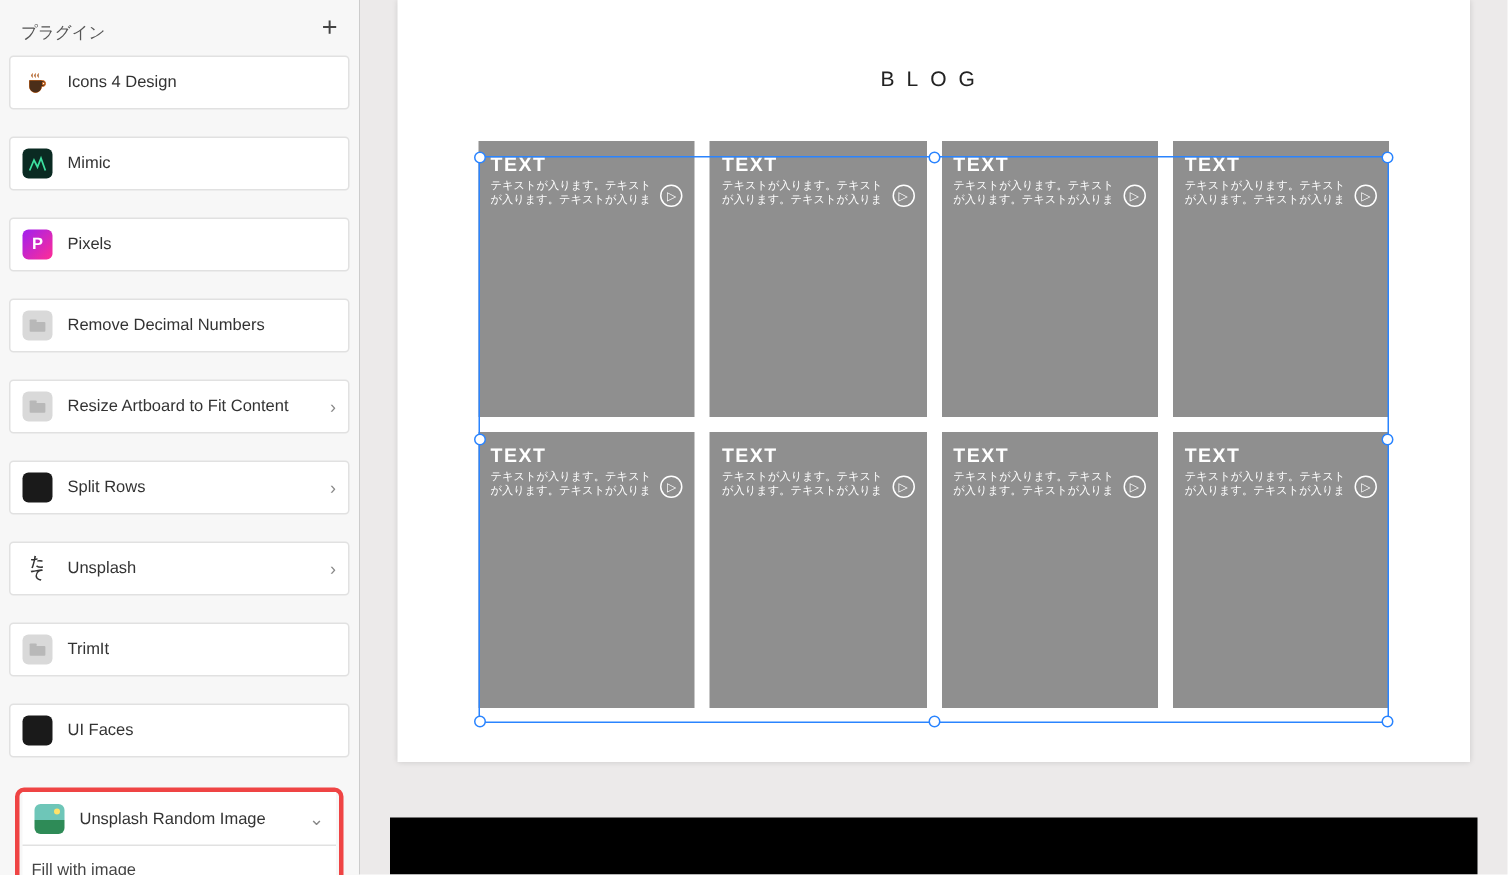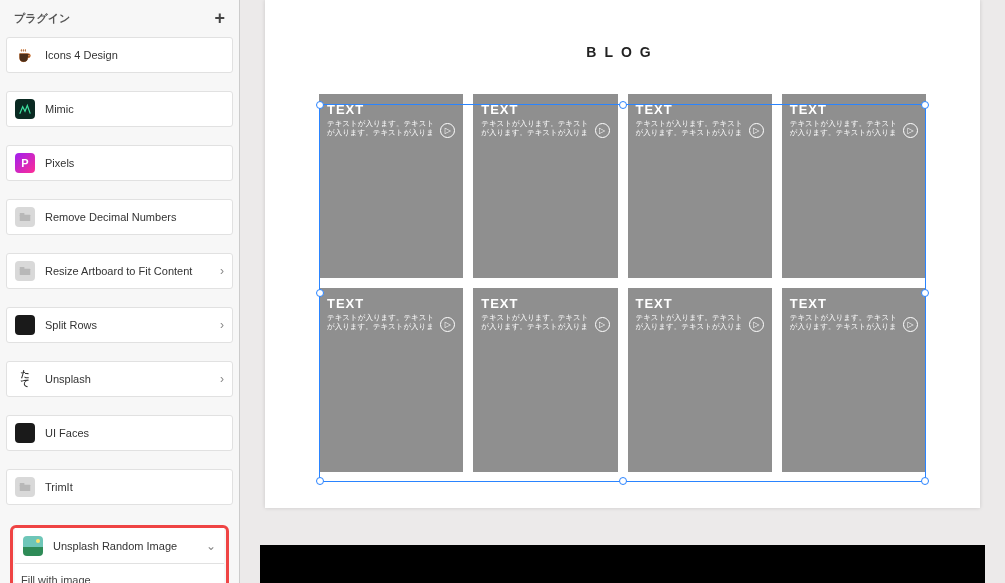--- a/index.html
+++ b/index.html
@@ -16,24 +16,23 @@
     width: 240px;
     height: 100%;
     border-right: 1px solid #ccc;
     background: #f7f7f7;
     padding: 0 0 8px 0;
     overflow-y: auto;
     flex-shrink: 0;
   }
   .sidebar-header {
     display: flex;
-    align-items: center;
+    align-items: flex-end;
     justify-content: space-between;
     padding: 8px 10px 8px 14px;
-    font-weight: bold;
   }
   .sidebar-header-title {
     font-size: 11px;
     color: #555;
   }
   .plus-btn {
     font-size: 18px;
     color: #444;
     cursor: pointer;
     padding: 0 4px;
@@ -125,21 +124,21 @@
     background: #fff;
     width: 715px;
     margin: 0 auto;
     box-shadow: 0 0 4px rgba(0,0,0,0.15);
     padding: 0 0 36px 0;
     position: relative;
   }
   .blog-title {
     text-align: center;
     font-size: 14px;
-    font-weight: 700;
+    font-weight: 400;
     letter-spacing: 8px;
     color: #222;
     padding: 44px 0 34px 0;
   }
   .grid {
     display: grid;
     grid-template-columns: repeat(4, 1fr);
     gap: 10px;
     padding: 0 54px;
     position: relative;
@@ -276,47 +275,47 @@
           <div></div>
         </span>
       <span class="plugin-name">Split Rows</span>
       <span class="chevron">›</span>
     </div>
 
     <div class="plugin-item">
       <span class="plugin-icon ic-tategaki">た<br>て</span>
       <span class="plugin-name">Unsplash</span>
       <span class="chevron">›</span>
+    </div>
+
+    <div class="plugin-item">
+      <span class="plugin-icon ic-gray">
+        <svg width="14" height="14" viewBox="0 0 24 24">
+            <rect x="3" y="8" width="18" height="11" rx="1" fill="#b8b8b8"></rect>
+            <rect x="3" y="5" width="8" height="4" rx="1" fill="#b8b8b8"></rect>
+          </svg>
+      </span>
+      <span class="plugin-name">TrimIt</span>
     </div>
 
     <div class="plugin-item">
       <span class="plugin-icon ic-uifaces">
         <span style="background:#ff5252"></span>
           <span style="background:#ffca28"></span>
           <span style="background:#42a5f5"></span>
         <span style="background:#66bb6a"></span>
           <span style="background:#ab47bc"></span>
           <span style="background:#ff7043"></span>
         <span style="background:#26c6da"></span>
           <span style="background:#ec407a"></span>
           <span style="background:#8d6e63"></span>
       </span>
       <span class="plugin-name">UI Faces</span>
     </div>
 
-    <div class="plugin-item">
-      <span class="plugin-icon ic-gray">
-        <svg width="14" height="14" viewBox="0 0 24 24">
-            <rect x="3" y="8" width="18" height="11" rx="1" fill="#b8b8b8"></rect>
-            <rect x="3" y="5" width="8" height="4" rx="1" fill="#b8b8b8"></rect>
-          </svg>
-      </span>
-      <span class="plugin-name">TrimIt</span>
-    </div>
-
     <div class="highlight-box">
       <div class="plugin-item" style="border-bottom:1px solid #e1e1e1">
         <span class="plugin-icon ic-unsplash"></span>
         <span class="plugin-name">Unsplash Random Image</span>
         <span class="chevron">⌄</span>
       </div>
       <div class="subitem">Fill with image</div>
     </div>
 
     <div class="plugin-item">

